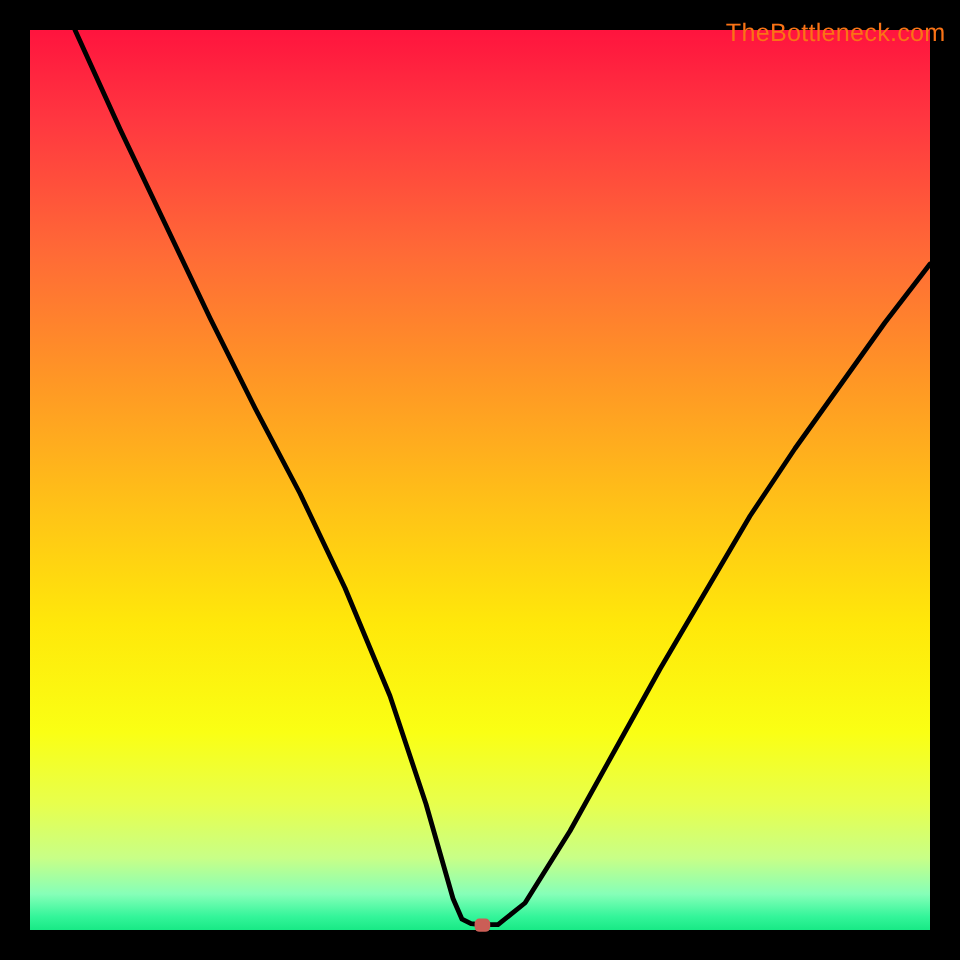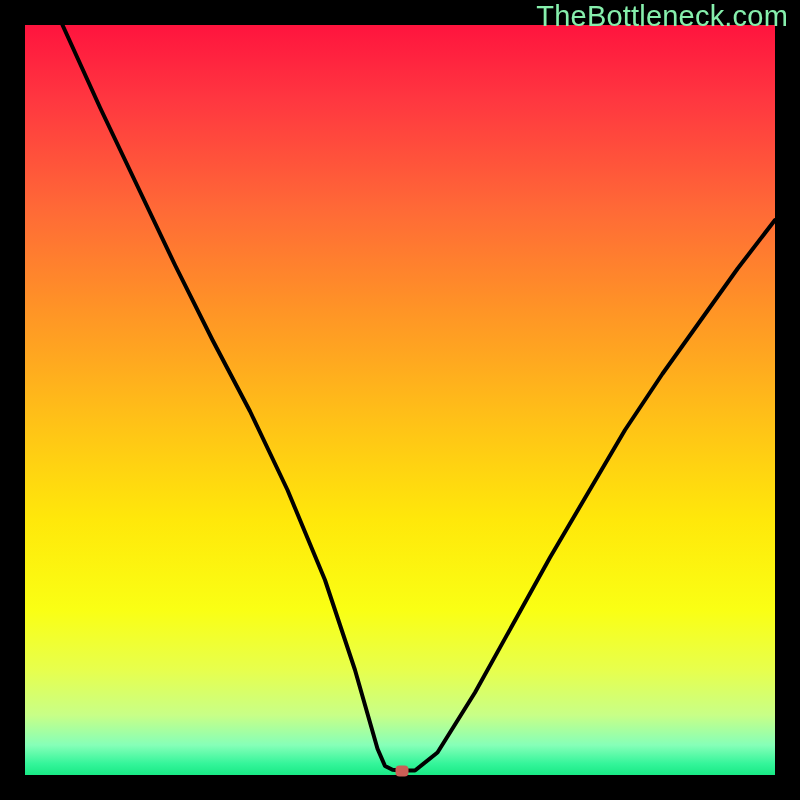--- a/index.html
+++ b/index.html
@@ -36,24 +36,24 @@
       #faff14 78%,
       #e7ff4d 86%,
       #c8ff87 92%,
       #86ffb8 96%,
       #34f59a 98.5%,
       #18e985 100%
     );
   }
   .watermark {
     position: absolute;
-    top: 0;
+    top: 16px;
     right: 12px;
-    color: #86efac;
-    font-size: 29px;
+    color: #f97316;
+    font-size: 21px;
     font-weight: 500;
     letter-spacing: 0.2px;
     z-index: 5;
   }
   svg.curve {
     position: absolute;
     left: 0;
     top: 0;
     width: 750px;
     height: 750px;

